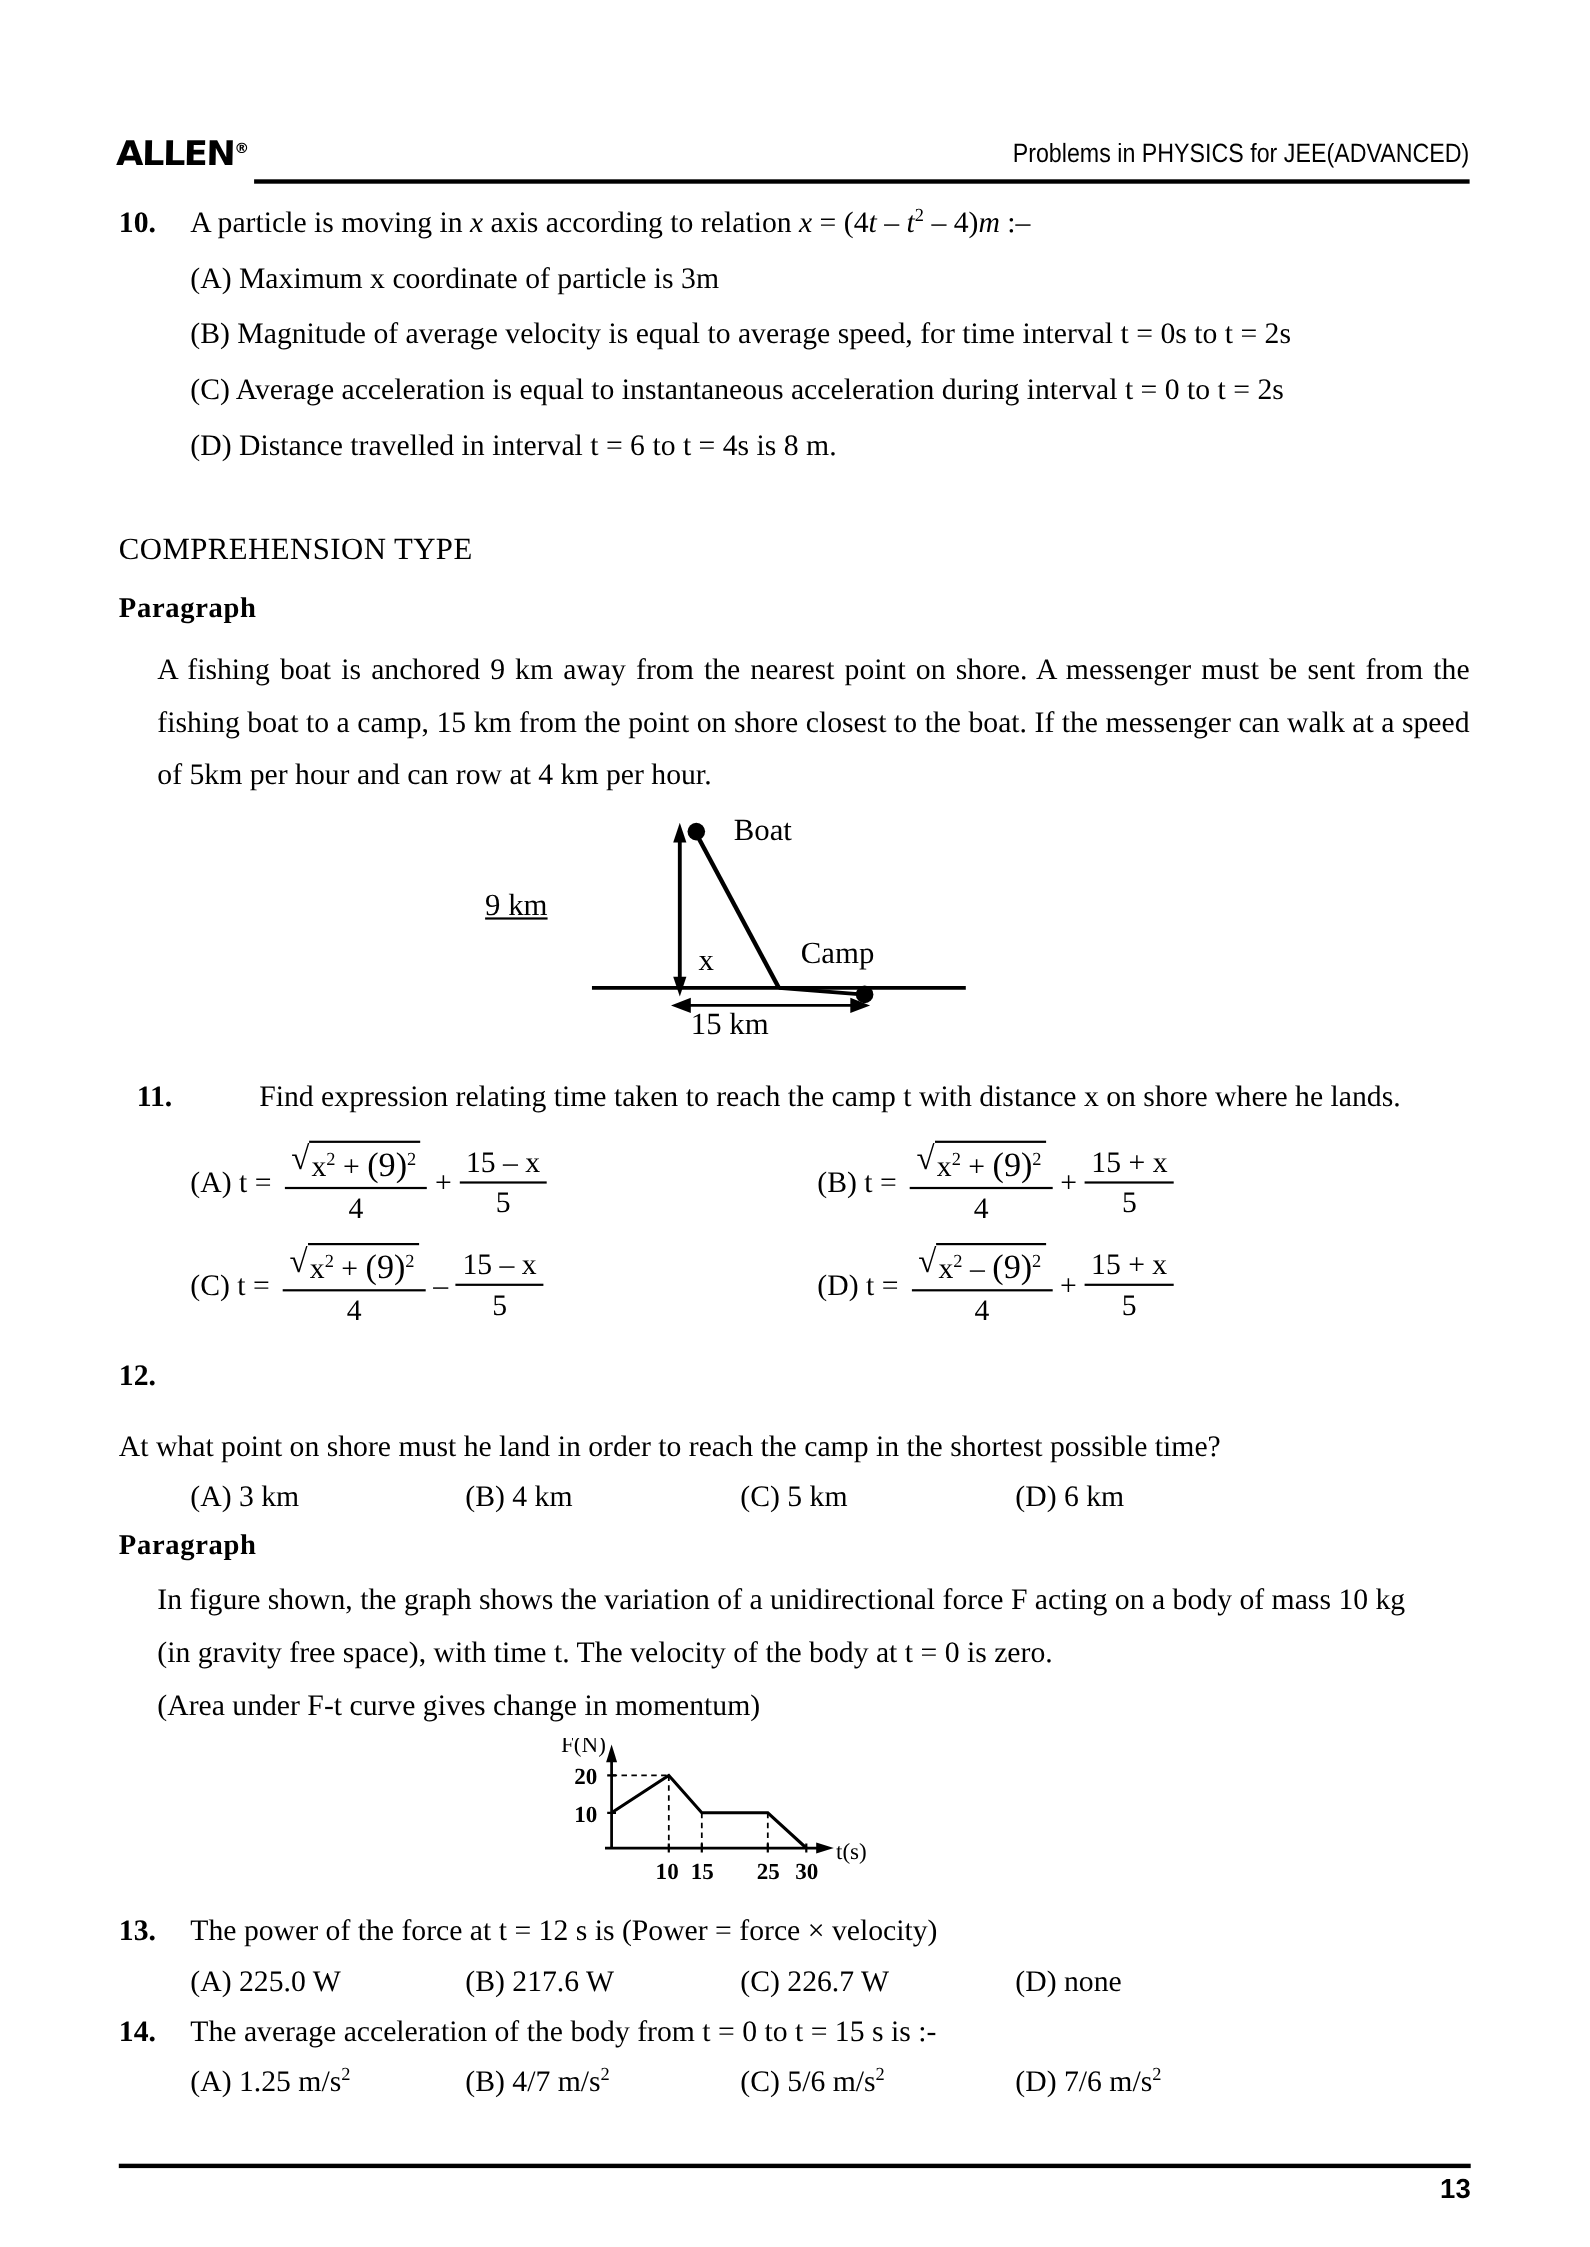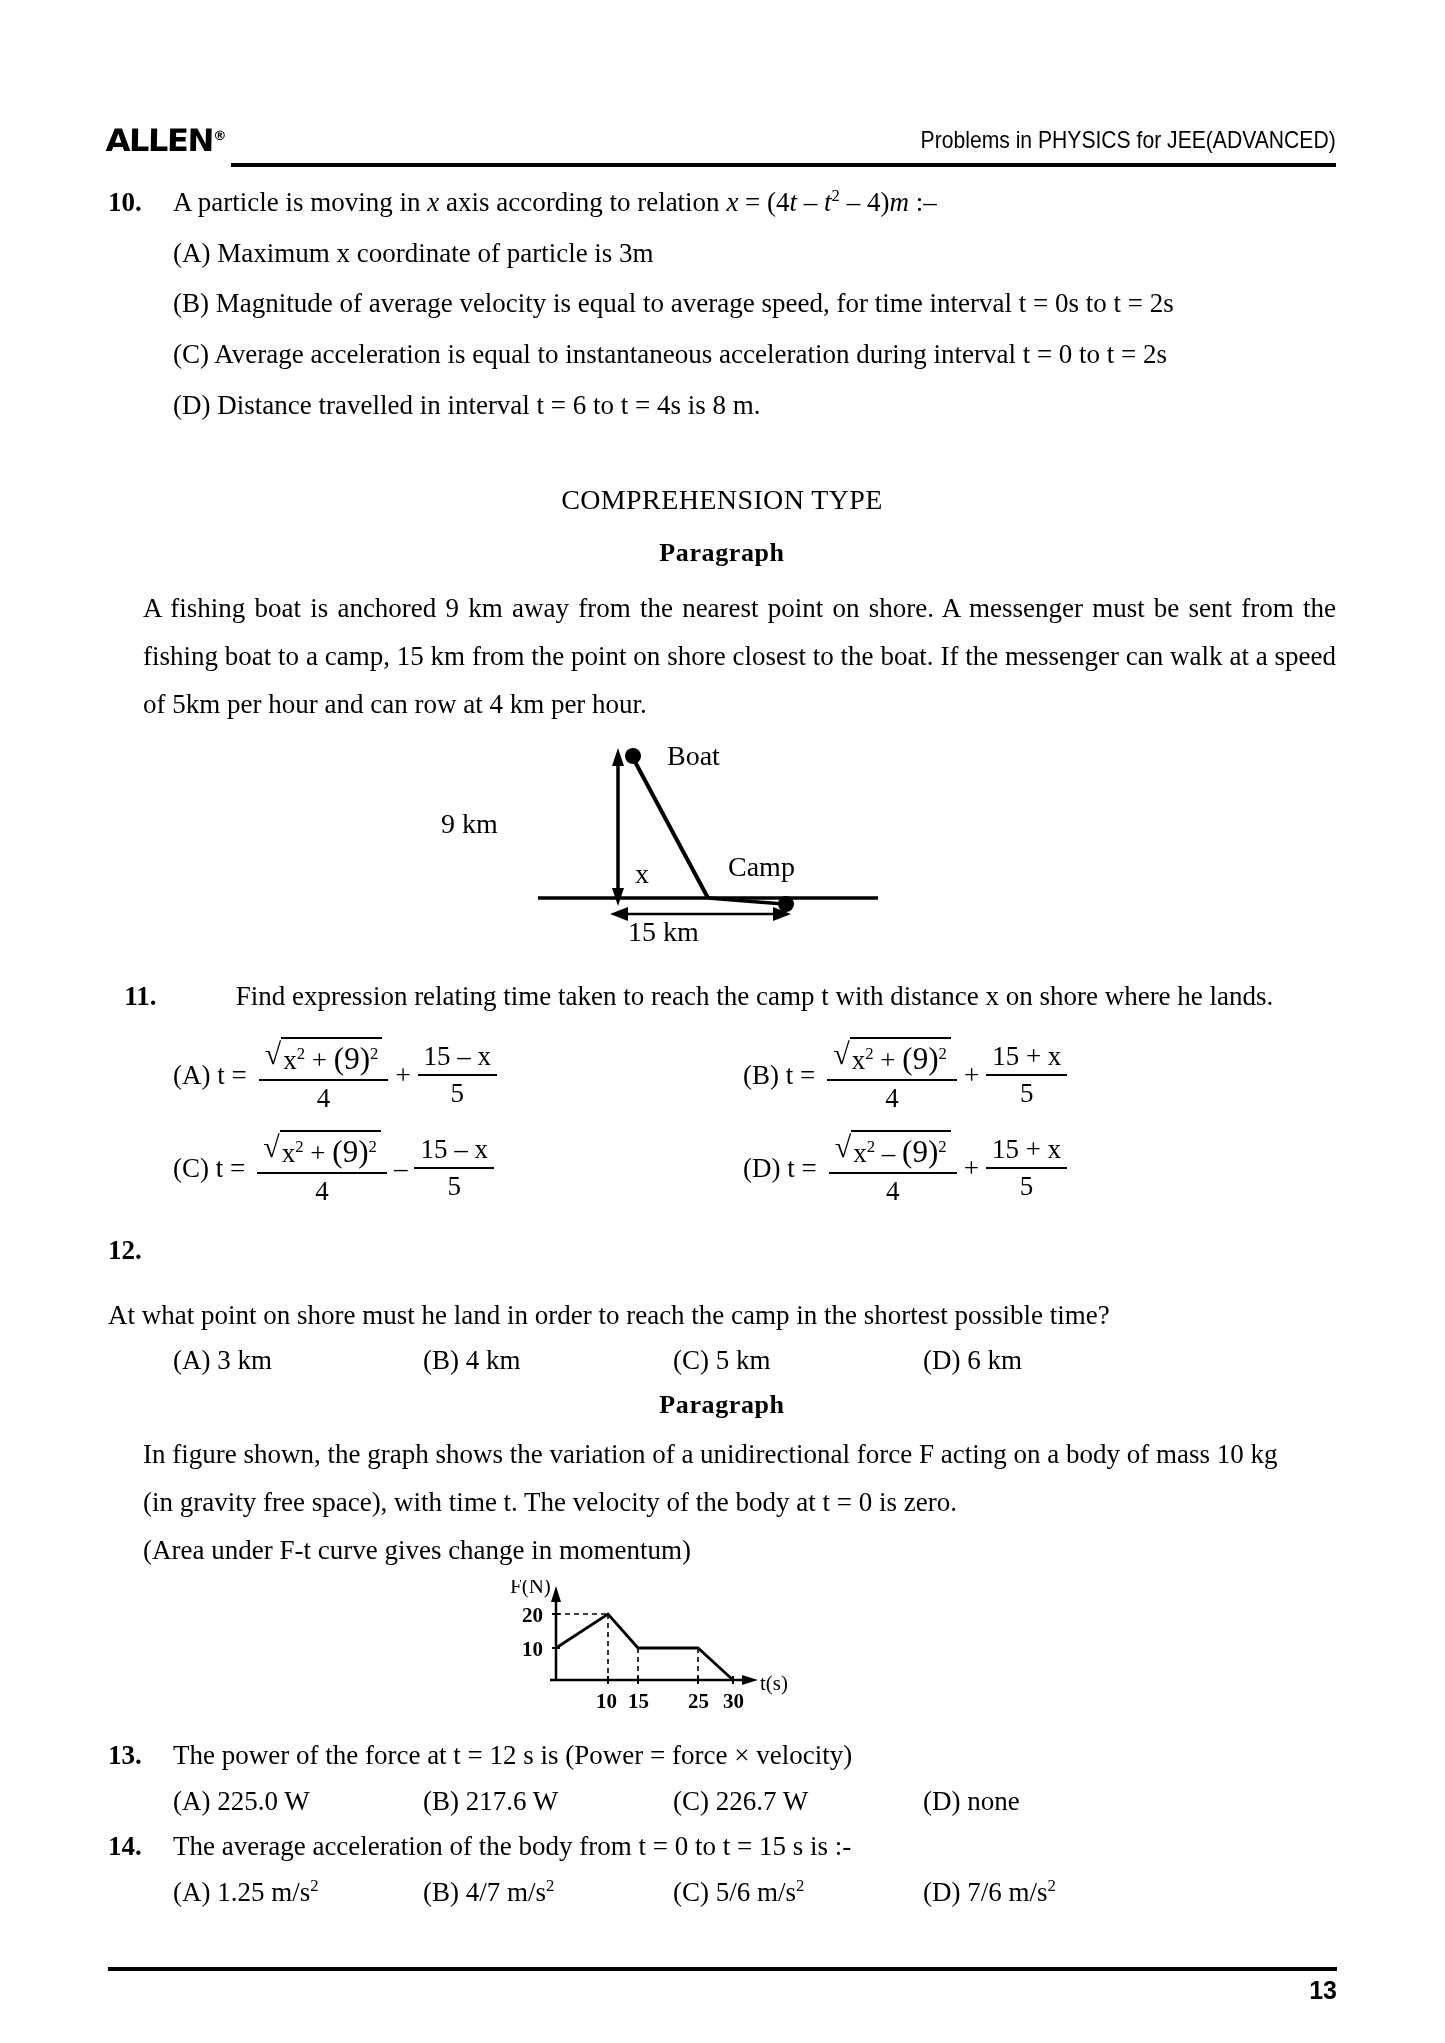--- a/index.html
+++ b/index.html
@@ -51,21 +51,21 @@
     flex:1 1 auto;
     font-size:27px; line-height:1.62;
   }
   .opt {
     margin-left:65px; font-size:27px; line-height:1.62; margin-top:7px;
   }
   .para-body {
     margin-left:35px; font-size:27px; line-height:1.78;
     text-align:justify; text-justify:inter-word;
   }
-  .center { text-align:center; }
+  .center { }
   .ctitle {
     font-size:28px; font-weight:400; letter-spacing:.4px;
     font-family:"Liberation Serif", serif;
   }
   .ptitle {
     font-size:26px; font-weight:700; letter-spacing:.6px;
   }
   i, .it { font-style:italic; }
   sup { font-size:.62em; vertical-align:super; line-height:0; }
 
@@ -162,21 +162,21 @@
         <line x1="170" y1="152" x2="245" y2="158" stroke="#000" stroke-width="3.5"></line>
 
         <circle cx="248" cy="158" r="8" fill="#000"></circle>
 
         <line x1="82" y1="168" x2="245" y2="168" stroke="#000" stroke-width="2.5"></line>
         <polygon points="72,168 90,161 90,175" fill="#000"></polygon>
         <polygon points="253,168 235,161 235,175" fill="#000"></polygon>
       </svg>
       <div class="fig-label" style="left:540px; top:-6px;margin-left:19px;">Boat</div>
       <div class="fig-label" style="left:620px; top:105px;">Camp</div>
-      <div class="fig-label" style="left:333px; top:62px;">9 km</div>
+      <div class="fig-label" style="left:333px; top:62px;text-decoration:underline;">9 km</div>
       <div class="fig-label" style="left:527px; top:112px;">x</div>
       <div class="fig-label" style="left:520px; top:170px;">15 km</div>
     </div>
 
     <div class="qrow" style="margin-top:14px;text-align:center;">
       <div class="qnum">11.</div>
       <div class="qtext">Find expression relating time taken to reach the camp t with distance x on shore where he lands.</div>
     </div>
 
     <div class="mathrow" style="margin-top:18px;">

